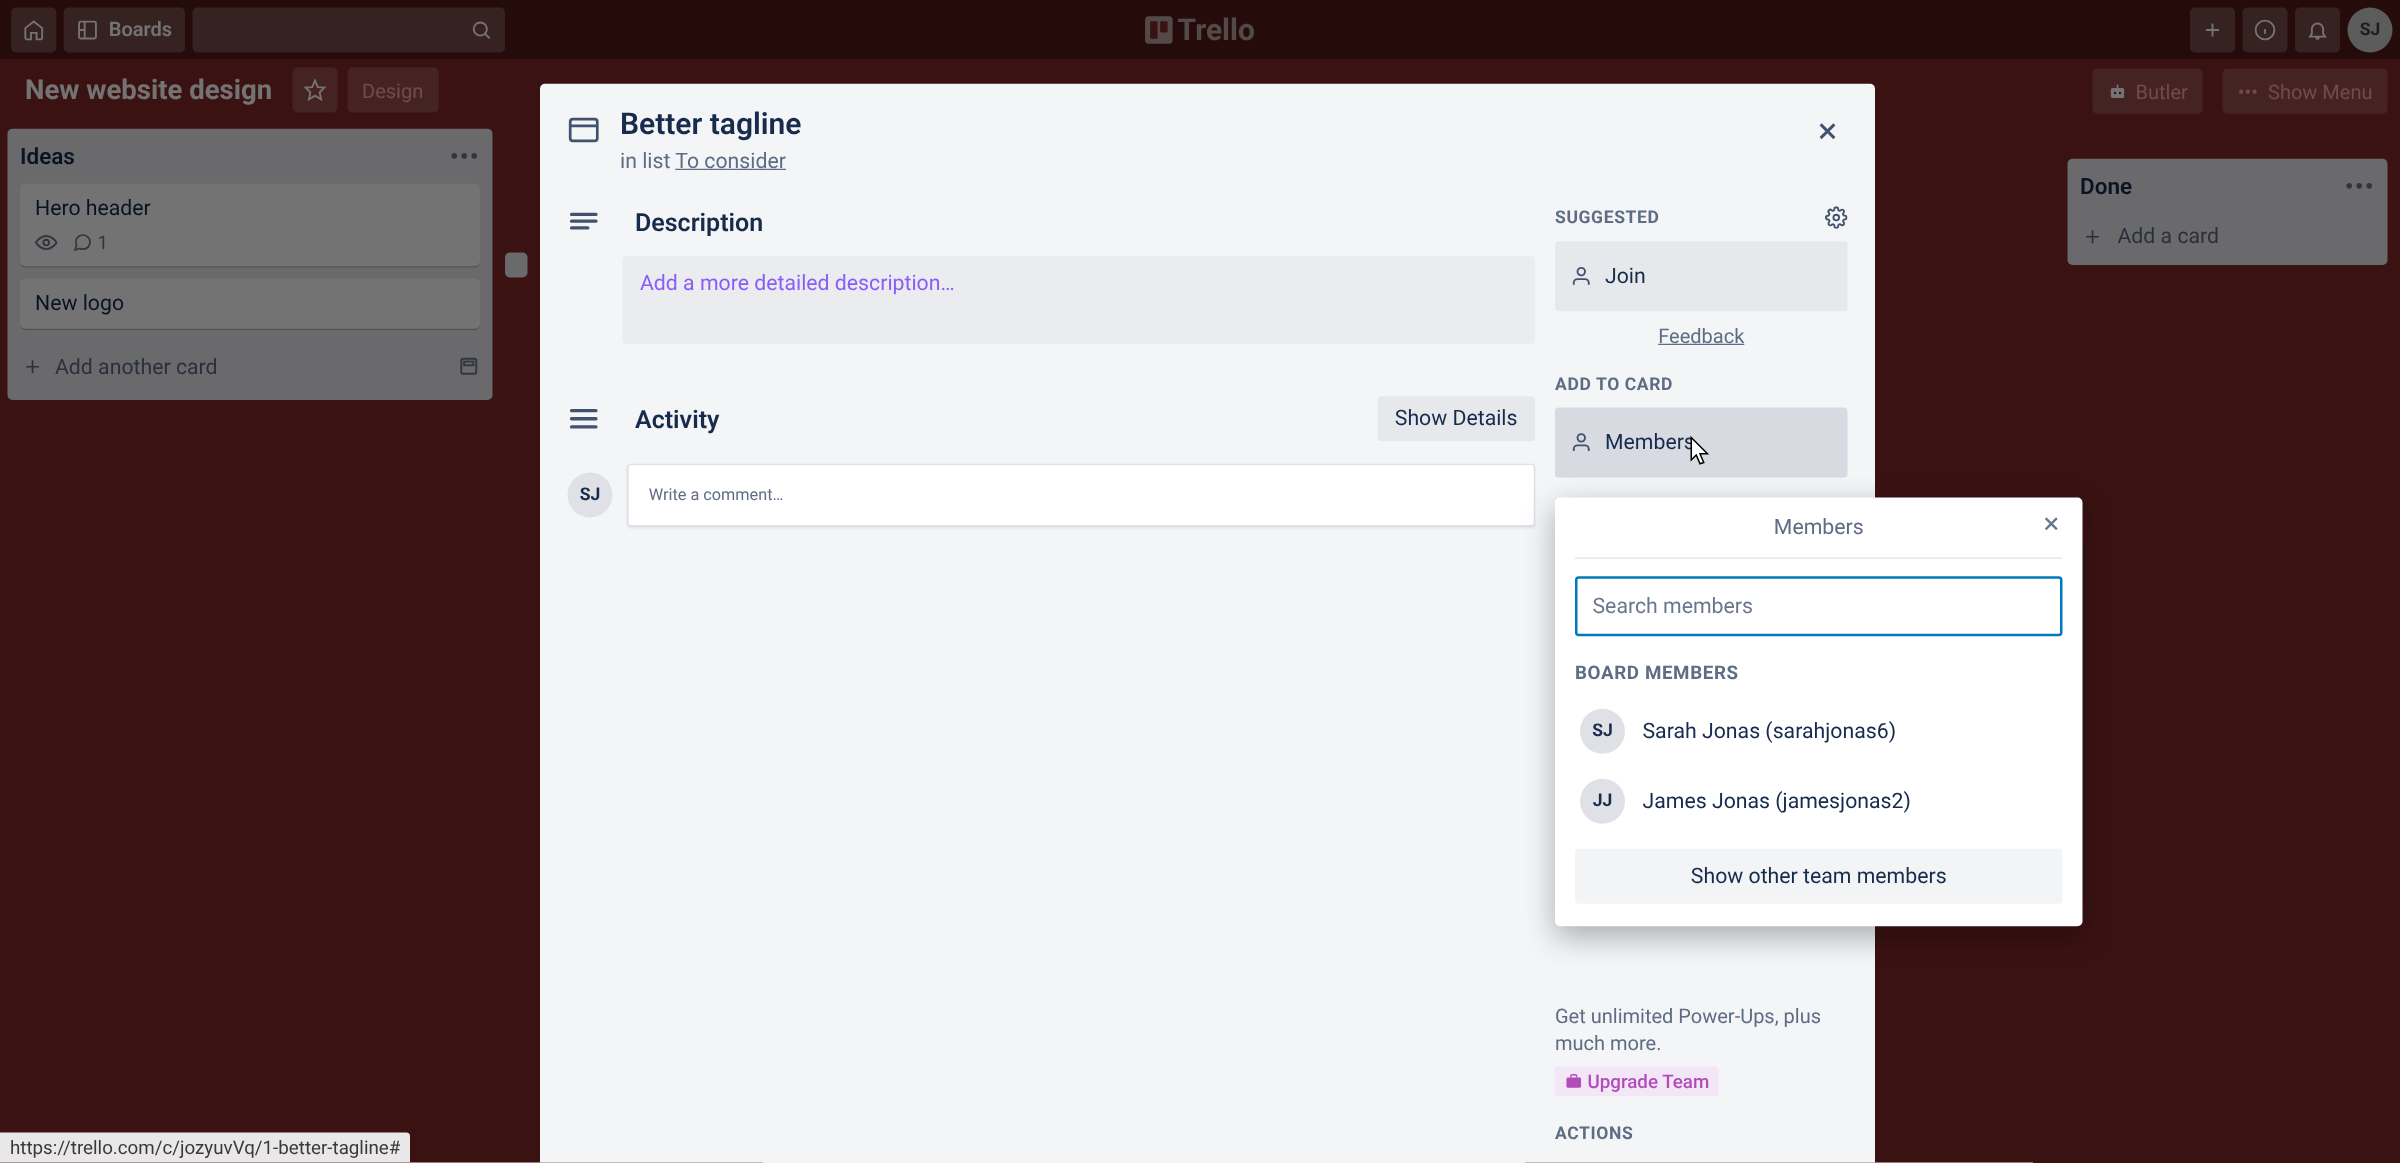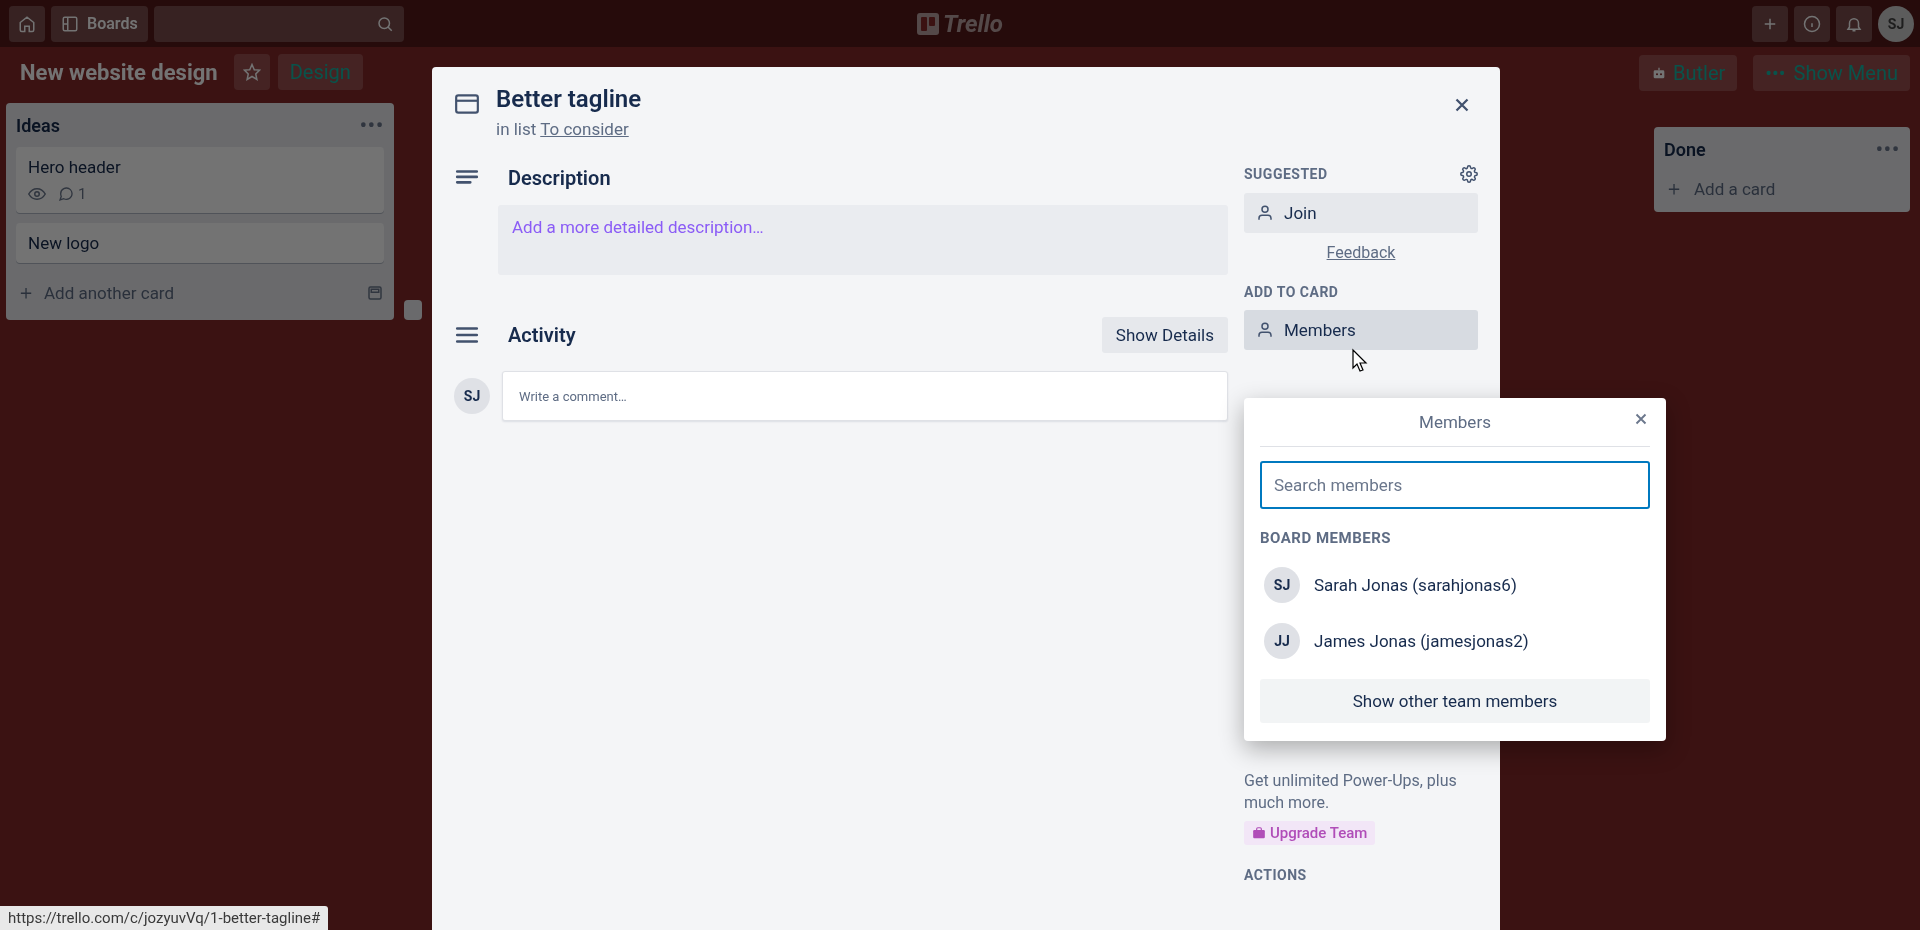--- a/index.html
+++ b/index.html
@@ -3,34 +3,34 @@
 <meta charset="utf-8">
 <style>
 * { margin: 0; padding: 0; box-sizing: border-box; font-family: -apple-system, BlinkMacSystemFont, "Segoe UI", Roboto, Helvetica, Arial, sans-serif; }
 body { background: #832929; width: 1920px; height: 930px; position: relative; overflow: hidden; }
 .dark-overlay { position: absolute; inset: 0; background: rgba(0,0,0,0.55); z-index: 5; pointer-events: none; }
 
 .top-header { height: 47px; background: rgba(0,0,0,0.35); display: flex; align-items: center; padding: 0 6px; position: relative; z-index: 2; }
 .hbtn { background: rgba(255,255,255,0.22); border-radius: 4px; height: 36px; display: flex; align-items: center; color: #fff; font-weight: 600; padding: 0 10px; margin: 0 3px; cursor: pointer; }
 .hbtn.icon-only { width: 36px; justify-content: center; padding: 0; }
 .search-box { background: rgba(255,255,255,0.22); border-radius: 4px; height: 36px; width: 250px; margin-left: 3px; display: flex; align-items: center; justify-content: flex-end; padding-right: 10px; color: #fff; }
-.logo { position: absolute; left: 50%; transform: translateX(-50%); color: rgba(255,255,255,0.6); font-weight: 700; font-size: 24px; font-style: italic; display: flex; align-items: center; gap: 4px; }
+.logo { position: absolute; left: 50%; transform: translateX(-50%); color: rgba(255,255,255,0.6); font-weight: 700; font-size: 24px; display: flex; align-items: center; gap: 4px; }
 .logo-icon { display: inline-block; width: 22px; height: 22px; background: rgba(255,255,255,0.6); border-radius: 3px; position: relative; }
 .logo-icon::before, .logo-icon::after { content: ""; position: absolute; top: 4px; width: 6px; background: #832929; border-radius: 1px; }
 .logo-icon::before { left: 4px; height: 14px; }
 .logo-icon::after { right: 4px; height: 9px; }
 .spacer { flex: 1; }
 .avatar-h { width: 36px; height: 36px; border-radius: 50%; background: #ccc; color: #444; display: flex; align-items: center; justify-content: center; font-weight: 700; font-size: 14px; margin-left: 3px; }
 
 .board-bar { height: 50px; display: flex; align-items: center; padding: 4px 10px; position: relative; z-index: 2; }
 .board-title { color: #fff; font-weight: 700; font-size: 22px; padding: 0 10px; }
 .star-btn { width: 36px; height: 36px; background: rgba(255,255,255,0.18); border-radius: 4px; display: flex; align-items: center; justify-content: center; color: #fff; margin-left: 6px; }
-.bar-btn { background: rgba(255,255,255,0.18); border-radius: 4px; height: 36px; display: flex; align-items: center; color: #14b8a6; padding: 0 12px; margin-left: 8px; font-size: 20px; }
-
-.board-canvas { display: flex; padding: 6px; gap: 10px; position: relative; z-index: 2; align-items: flex-end; }
+.bar-btn { background: rgba(255,255,255,0.18); border-radius: 4px; height: 36px; display: flex; align-items: center; color: #fca5a5; padding: 0 12px; margin-left: 8px; font-size: 16px; }
+
+.board-canvas { display: flex; padding: 6px; gap: 10px; position: relative; z-index: 2; align-items: center; }
 .list { background: #ebecf0; border-radius: 4px; width: 388px; padding: 10px; }
 .list.narrow { width: 18px; padding: 10px 2px; overflow: hidden; }
 .list-title { font-weight: 600; font-size: 18px; color: #172b4d; display: flex; justify-content: space-between; align-items: center; }
 .list-title .dots { color: #6b778c; font-size: 20px; letter-spacing: 1px; }
 .card { background: #fff; border-radius: 4px; box-shadow: 0 1px 0 rgba(9,30,66,0.25); padding: 10px 12px; margin-top: 10px; color: #172b4d; font-size: 17px; }
 .card-badges { display: flex; gap: 12px; color: #6b778c; font-size: 15px; margin-top: 8px; align-items: center; }
 .add-another { display: flex; align-items: center; justify-content: space-between; color: #5e6c84; font-size: 17px; margin-top: 12px; padding: 4px 0; }
 .add-another .plus { margin-right: 8px; font-size: 20px; }
 .add-card-right { color: #6b778c; }
 .done-list { position: absolute; right: 10px; top: 127px; width: 256px; background: #ebecf0; border-radius: 4px; padding: 10px; z-index: 2; }
@@ -51,21 +51,21 @@
 .section-head { display: flex; align-items: center; gap: 28px; }
 .section-title { font-size: 20px; font-weight: 600; color: #172b4d; }
 .section-icon { color: #42526e; width: 26px; }
 .desc-box { background: rgba(9,30,66,0.04); margin-left: 44px; margin-top: 14px; padding: 12px 14px 38px 14px; border-radius: 3px; color: #8b5cf6; font-size: 17px; cursor: pointer; }
 .activity-row { display: flex; align-items: center; justify-content: space-between; margin-top: 42px; }
 .show-details { background: rgba(9,30,66,0.06); padding: 8px 14px; border-radius: 3px; color: #172b4d; font-size: 17px; cursor: pointer; }
 .comment-row { display: flex; gap: 12px; margin-top: 18px; align-items: center; }
 .avatar-sm { width: 36px; height: 36px; border-radius: 50%; background: #dfe1e6; color: #172b4d; font-weight: 700; font-size: 14px; display: flex; align-items: center; justify-content: center; }
 .comment-input { flex: 1; background: #fff; border: 1px solid #dfe1e6; border-radius: 3px; box-shadow: 0 1px 2px rgba(9,30,66,0.1); height: 50px; padding: 0 16px; color: #5e6c84; font-size: 13px; display: flex; align-items: center; }
 .side-label { color: #5e6c84; font-size: 14px; font-weight: 700; letter-spacing: 0.5px; display: flex; justify-content: space-between; align-items: center; }
-.side-btn { background: rgba(9,30,66,0.06); border-radius: 3px; height: 40px; display: flex; align-items: center; padding: 0 12px; color: #172b4d; font-size: 17px; margin-top: 10px; cursor: pointer; gap: 10px; }
+.side-btn { background: rgba(9,30,66,0.06); border-radius: 3px; height: 56px; display: flex; align-items: center; padding: 0 12px; color: #172b4d; font-size: 17px; margin-top: 10px; cursor: pointer; gap: 10px; }
 .feedback { text-align: center; margin-top: 10px; }
 .feedback a { color: #5e6c84; text-decoration: underline; font-size: 16px; }
 .side-section { margin-top: 22px; }
 .upsell-text { color: #5e6c84; font-size: 16px; line-height: 1.4; }
 .upgrade-badge { display: inline-flex; align-items: center; gap: 4px; background: #f2e6f7; color: #b04db8; border-radius: 3px; padding: 3px 8px; font-size: 15px; font-weight: 500; margin-top: 6px; }
 
 .popover { position: absolute; left: 1244px; top: 398px; width: 422px; background: #fff; border-radius: 4px; box-shadow: 0 8px 24px rgba(0,0,0,0.3); z-index: 20; padding: 0 0 18px 0; }
 .popover-title { text-align: center; color: #5e6c84; font-size: 17px; padding: 14px 0; position: relative; border-bottom: 1px solid #dfe1e6; margin: 0 16px; }
 .popover-close { position: absolute; right: 0; top: 12px; color: #6b778c; cursor: pointer; font-size: 18px; }
 .popover-body { padding: 14px 16px 0 16px; }

